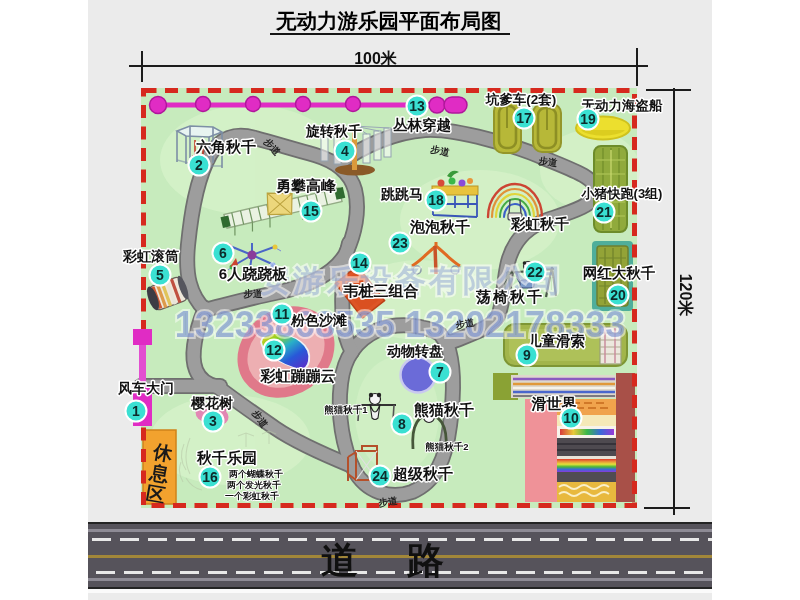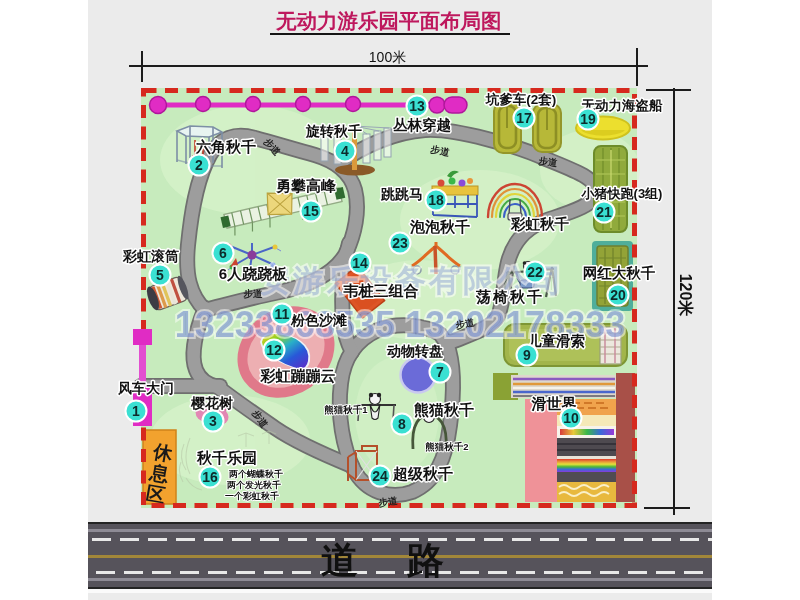--- a/index.html
+++ b/index.html
@@ -5,31 +5,31 @@
   html,body{margin:0;padding:0;}
   body{width:800px;height:600px;position:relative;overflow:hidden;
        font-family:"Liberation Sans",sans-serif;background:#ffffff;}
   .abs{position:absolute;}
 </style>
 </head>
 <body>
 
 <div class="abs" style="left:88px;top:0;width:624px;height:600px;background:#ebebeb;"></div>
 
-<div class="abs" style="left:276px;top:7px;white-space:nowrap;font-size:20.5px;font-weight:bold;color:#be185d;">无动力游乐园平面布局图</div>
+<div class="abs" style="left:276px;top:7px;white-space:nowrap;font-size:20.5px;font-weight:bold;color:#000000;">无动力游乐园平面布局图</div>
 
 <div class="abs" style="left:270px;top:32.5px;width:240px;height:0;border-top:2.8px solid #151515;"></div>
 
 <div class="abs" style="left:129px;top:65px;width:519px;height:0;border-top:2px solid #1c1c1c;"></div>
 
 <div class="abs" style="left:140.5px;top:51px;width:0;height:31px;border-left:2px solid #1c1c1c;"></div>
 
 <div class="abs" style="left:636px;top:48px;width:0;height:38px;border-left:2px solid #1c1c1c;"></div>
 
-<div class="abs" style="left:340px;top:49px;width:95px;text-align:center;font-size:14px;font-weight:normal;color:#111;">100米</div>
+<div class="abs" style="left:328px;top:49px;width:95px;text-align:center;font-size:16px;font-weight:bold;color:#111;">100米</div>
 
 <div class="abs" style="left:673px;top:88px;width:0;height:427px;border-left:2px solid #1c1c1c;"></div>
 
 <div class="abs" style="left:646px;top:89px;width:45px;height:0;border-top:2px solid #1c1c1c;"></div>
 
 <div class="abs" style="left:644px;top:507px;width:46px;height:0;border-top:2px solid #1c1c1c;"></div>
 
 <div class="abs" style="left:655px;top:270px;width:60px;height:50px;font-size:16px;font-weight:bold;color:#111;transform:rotate(90deg);transform-origin:center;text-align:center;line-height:50px;">120米</div>
 
 <svg class="abs" style="left:100px;top:85px;" width="600" height="426" viewBox="100 85 600 426" xmlns="http://www.w3.org/2000/svg">

